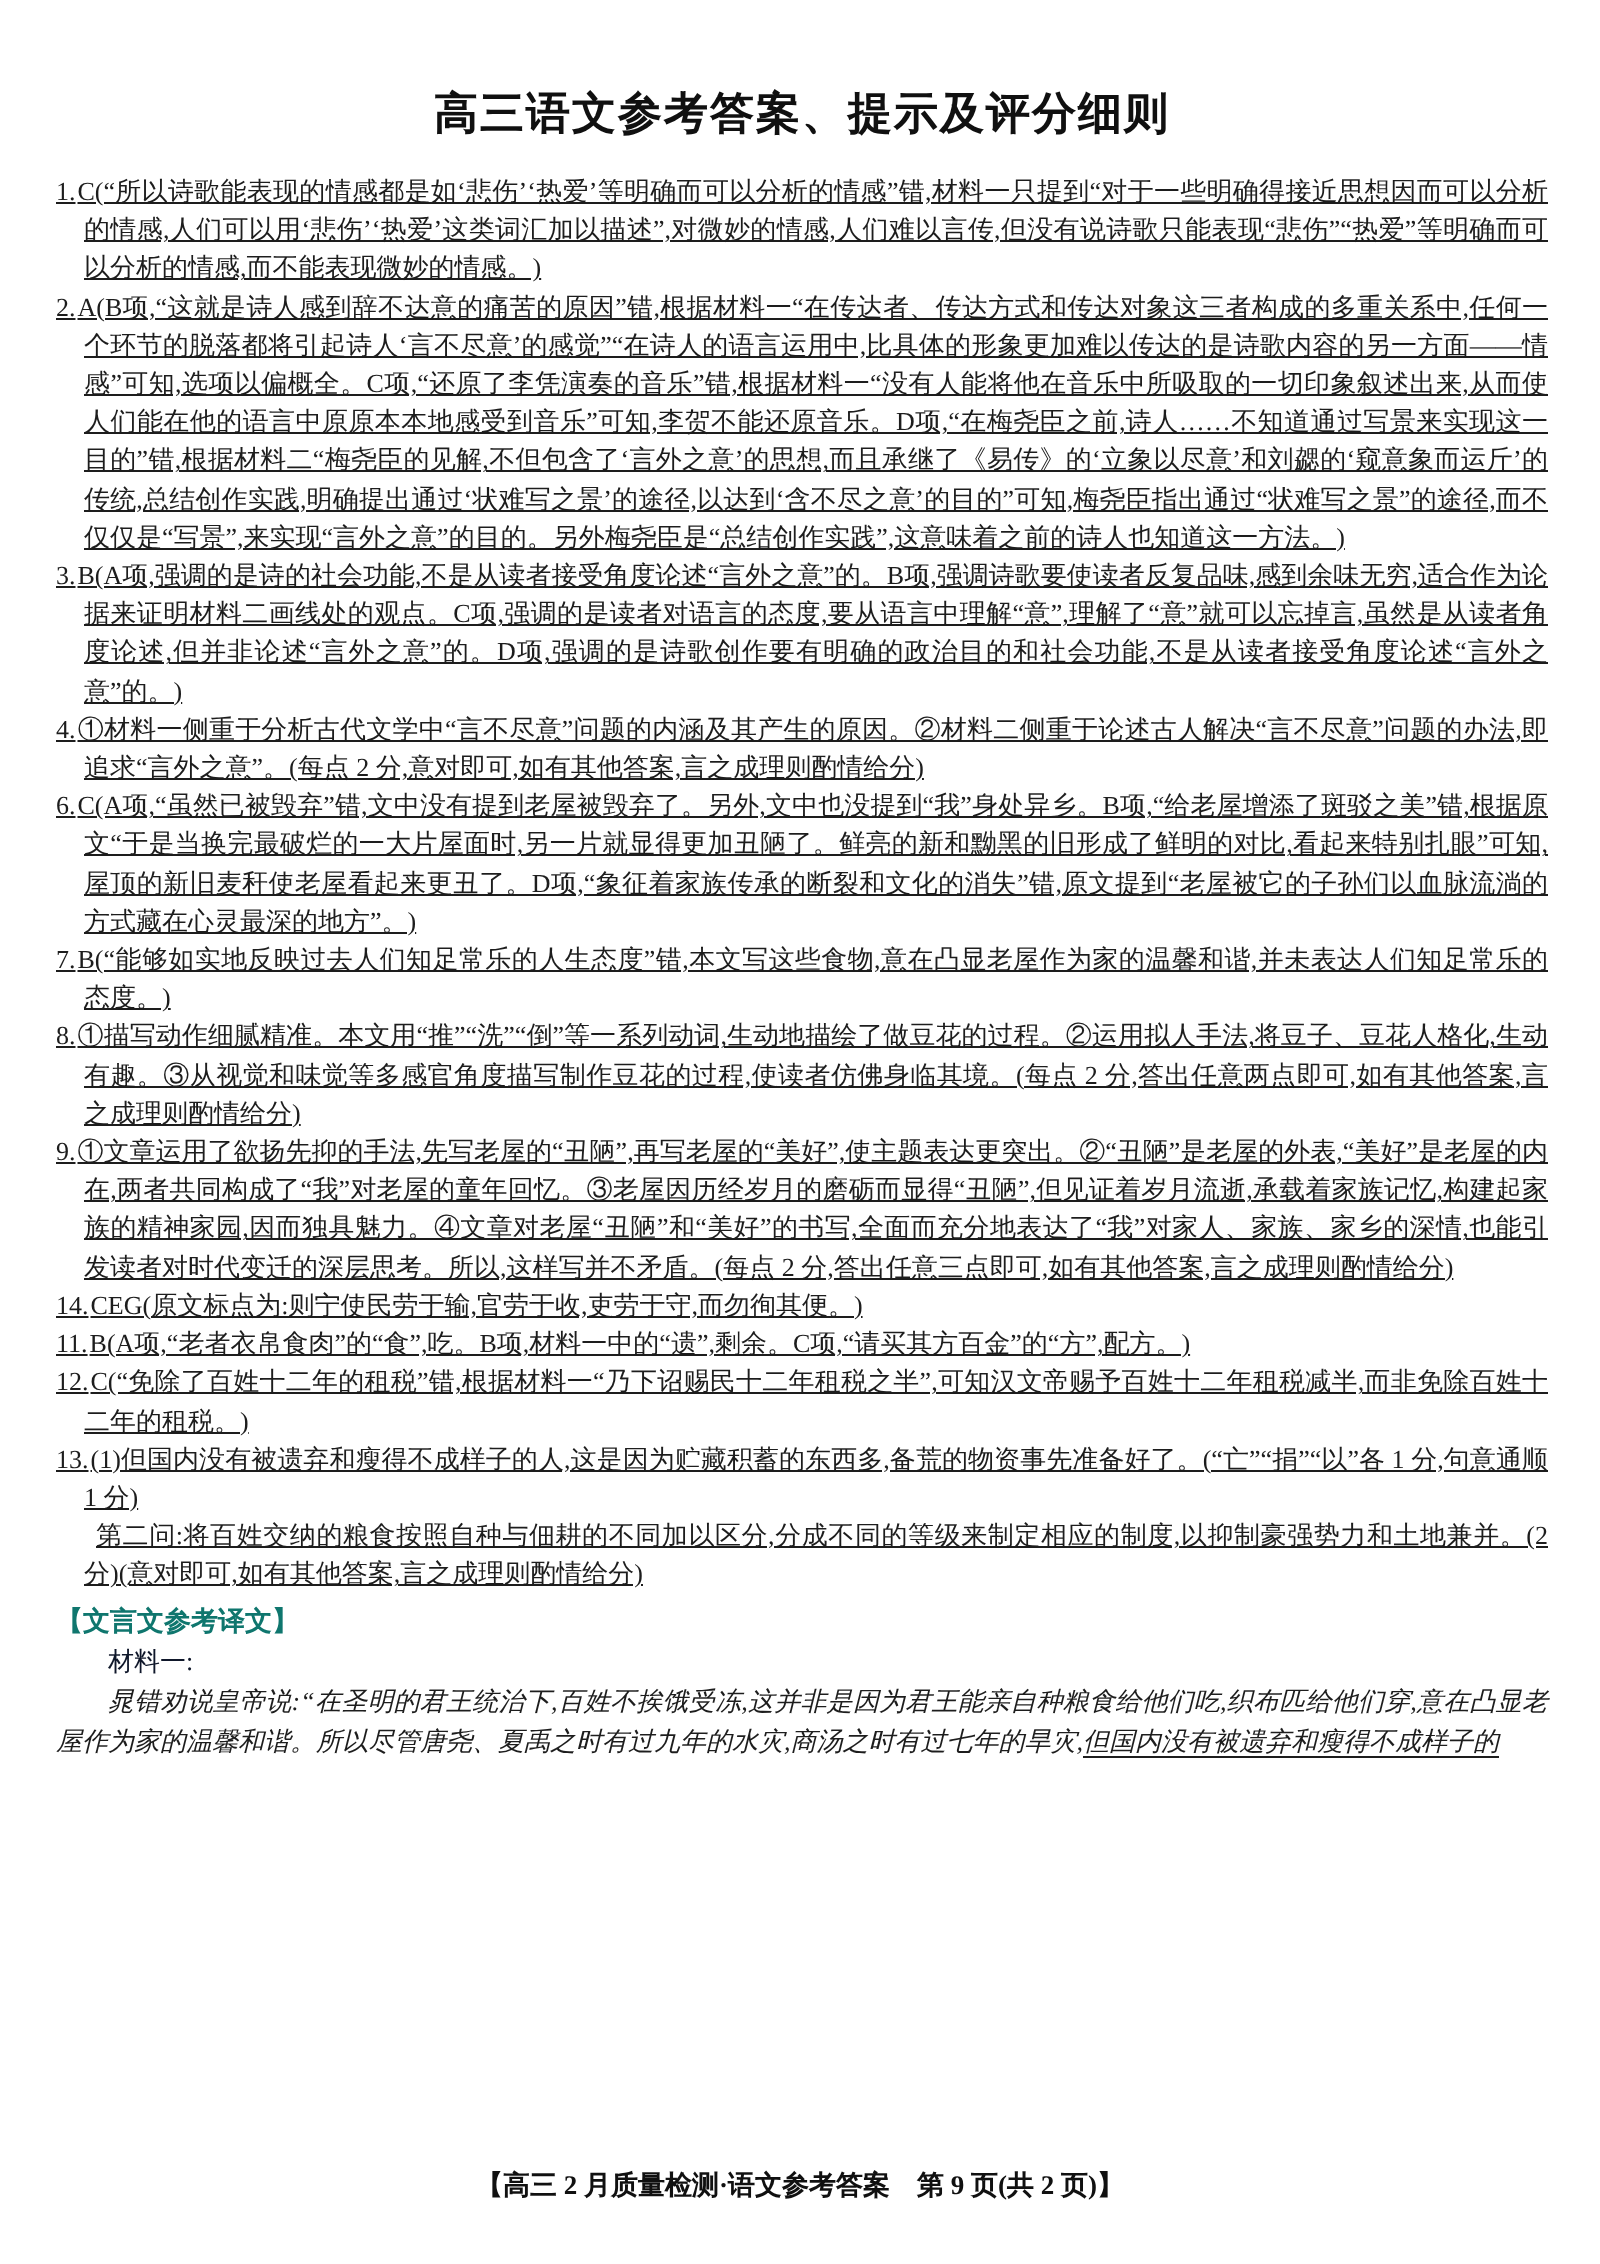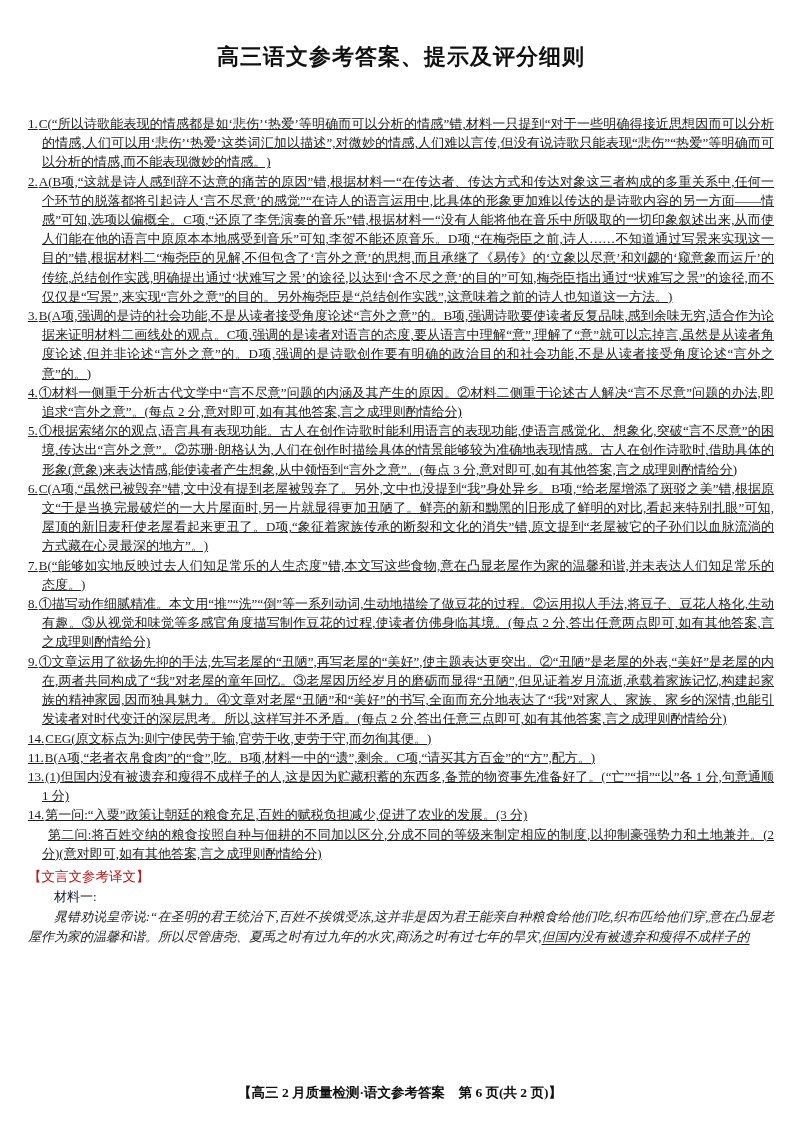--- a/index.html
+++ b/index.html
@@ -11,38 +11,38 @@
     overflow:hidden;
     position:relative;
   }
   .page { padding:42px 26px 0 28px; }
   .title {
     text-align:center;
     font-size:22px;
     font-weight:bold;
     letter-spacing:1px;
     color:#101010;
-    margin-bottom:42px;
+    margin-bottom:14px;
     line-height:30px;
   }
   .answers {
     font-size:13px;
     line-height:19.2px;
     text-align:justify;
   }
   .answer { padding-left:14px;text-decoration:underline; }
   .answer p.first { text-indent:-14px; }
   .answer p.sub { text-indent:6px; }
   .answer .num { padding-right:1px; }
   .trans-header {
-    font-weight:normal;
+    font-weight:bold;
     font-size:13.5px;
     line-height:21px;
     margin-top:3px;
-    color:#b91c1c;
+    color:#0f766e;
   }
   .material-label {
     font-weight:normal;
     font-size:13px;
     line-height:20px;
     text-indent:26px;
     color:#0f172a;
   }
   .trans-para {
     font-size:13px;
@@ -78,47 +78,46 @@
       <div class="answer">
         <p class="first"><span class="num">2.</span>A(B项,“这就是诗人感到辞不达意的痛苦的原因”错,根据材料一“在传达者、传达方式和传达对象这三者构成的多重关系中,任何一个环节的脱落都将引起诗人‘言不尽意’的感觉”“在诗人的语言运用中,比具体的形象更加难以传达的是诗歌内容的另一方面——情感”可知,选项以偏概全。C项,“还原了李凭演奏的音乐”错,根据材料一“没有人能将他在音乐中所吸取的一切印象叙述出来,从而使人们能在他的语言中原原本本地感受到音乐”可知,李贺不能还原音乐。D项,“在梅尧臣之前,诗人……不知道通过写景来实现这一目的”错,根据材料二“梅尧臣的见解,不但包含了‘言外之意’的思想,而且承继了《易传》的‘立象以尽意’和刘勰的‘窥意象而运斤’的传统,总结创作实践,明确提出通过‘状难写之景’的途径,以达到‘含不尽之意’的目的”可知,梅尧臣指出通过“状难写之景”的途径,而不仅仅是“写景”,来实现“言外之意”的目的。另外梅尧臣是“总结创作实践”,这意味着之前的诗人也知道这一方法。)</p>
       </div>
       <div class="answer">
         <p class="first"><span class="num">3.</span>B(A项,强调的是诗的社会功能,不是从读者接受角度论述“言外之意”的。B项,强调诗歌要使读者反复品味,感到余味无穷,适合作为论据来证明材料二画线处的观点。C项,强调的是读者对语言的态度,要从语言中理解“意”,理解了“意”就可以忘掉言,虽然是从读者角度论述,但并非论述“言外之意”的。D项,强调的是诗歌创作要有明确的政治目的和社会功能,不是从读者接受角度论述“言外之意”的。)</p>
       </div>
       <div class="answer">
         <p class="first"><span class="num">4.</span>①材料一侧重于分析古代文学中“言不尽意”问题的内涵及其产生的原因。②材料二侧重于论述古人解决“言不尽意”问题的办法,即追求“言外之意”。(每点 2 分,意对即可,如有其他答案,言之成理则酌情给分)</p>
       </div>
       <div class="answer">
-        <p class="first"><span class="num">5.</span>①根据索绪尔的观点,语言具有表现功能。古人在创作诗歌时能利用语言的表现功能,使语言感觉化、想象化,突破“言不尽意”的困境,传达出“言外之意”。②苏珊·朗格认为,人们在创作时描绘具体的情景能够较为准确地表现情感。古人在创作诗歌时,借助具体的形象(意象)来表达情感,能使读者产生想象,从中领悟到“言外之意”。(每点 3 分,意对即可,如有其他答案,言之成理则酌情给分)</p>
-      </div>
-      <div class="answer">
         <p class="first"><span class="num">6.</span>C(A项,“虽然已被毁弃”错,文中没有提到老屋被毁弃了。另外,文中也没提到“我”身处异乡。B项,“给老屋增添了斑驳之美”错,根据原文“于是当换完最破烂的一大片屋面时,另一片就显得更加丑陋了。鲜亮的新和黝黑的旧形成了鲜明的对比,看起来特别扎眼”可知,屋顶的新旧麦秆使老屋看起来更丑了。D项,“象征着家族传承的断裂和文化的消失”错,原文提到“老屋被它的子孙们以血脉流淌的方式藏在心灵最深的地方”。)</p>
       </div>
       <div class="answer">
         <p class="first"><span class="num">7.</span>B(“能够如实地反映过去人们知足常乐的人生态度”错,本文写这些食物,意在凸显老屋作为家的温馨和谐,并未表达人们知足常乐的态度。)</p>
       </div>
       <div class="answer">
         <p class="first"><span class="num">8.</span>①描写动作细腻精准。本文用“推”“洗”“倒”等一系列动词,生动地描绘了做豆花的过程。②运用拟人手法,将豆子、豆花人格化,生动有趣。③从视觉和味觉等多感官角度描写制作豆花的过程,使读者仿佛身临其境。(每点 2 分,答出任意两点即可,如有其他答案,言之成理则酌情给分)</p>
       </div>
       <div class="answer">
         <p class="first"><span class="num">9.</span>①文章运用了欲扬先抑的手法,先写老屋的“丑陋”,再写老屋的“美好”,使主题表达更突出。②“丑陋”是老屋的外表,“美好”是老屋的内在,两者共同构成了“我”对老屋的童年回忆。③老屋因历经岁月的磨砺而显得“丑陋”,但见证着岁月流逝,承载着家族记忆,构建起家族的精神家园,因而独具魅力。④文章对老屋“丑陋”和“美好”的书写,全面而充分地表达了“我”对家人、家族、家乡的深情,也能引发读者对时代变迁的深层思考。所以,这样写并不矛盾。(每点 2 分,答出任意三点即可,如有其他答案,言之成理则酌情给分)</p>
       </div>
       <div class="answer">
         <p class="first"><span class="num">14.</span>CEG(原文标点为:则宁使民劳于输,官劳于收,吏劳于守,而勿徇其便。)</p>
       </div>
       <div class="answer">
         <p class="first"><span class="num">11.</span>B(A项,“老者衣帛食肉”的“食”,吃。B项,材料一中的“遗”,剩余。C项,“请买其方百金”的“方”,配方。)</p>
       </div>
       <div class="answer">
+        <p class="first"><span class="num">12.</span>C(“免除了百姓十二年的租税”错,根据材料一“乃下诏赐民十二年租税之半”,可知汉文帝赐予百姓十二年租税减半,而非免除百姓十二年的租税。)</p>
+      </div>
+      <div class="answer">
         <p class="first"><span class="num">13.</span>(1)但国内没有被遗弃和瘦得不成样子的人,这是因为贮藏积蓄的东西多,备荒的物资事先准备好了。(“亡”“捐”“以”各 1 分,句意通顺 1 分)</p>
       </div>
       <div class="answer">
-        <p class="first"><span class="num">14.</span>第一问:“入粟”政策让朝廷的粮食充足,百姓的赋税负担减少,促进了农业的发展。(3 分)</p>
         <p class="sub">第二问:将百姓交纳的粮食按照自种与佃耕的不同加以区分,分成不同的等级来制定相应的制度,以抑制豪强势力和土地兼并。(2 分)(意对即可,如有其他答案,言之成理则酌情给分)</p>
       </div>
     </div>
 
   <div class="trans-header">【文言文参考译文】</div>
   <div class="material-label">材料一:</div>
   <p class="trans-para"><span>晁错劝说皇帝说:“在圣明的君王统治下,百姓不挨饿受冻,这并非是因为君王能亲自种粮食给他们吃,织布匹给他们穿,意在凸显老屋作为家的温馨和谐。所以尽管唐尧、夏禹之时有过九年的水灾,商汤之时有过七年的旱灾,</span><span class="underlined">但国内没有被遗弃和瘦得不成样子的</span></p>
 
-  <div class="footer">【高三 2 月质量检测·语文参考答案　第 6 页(共 2 页)】</div>
+  <div class="footer">【高三 2 月质量检测·语文参考答案　第 9 页(共 2 页)】</div>
 </div>
 
 </body></html>

